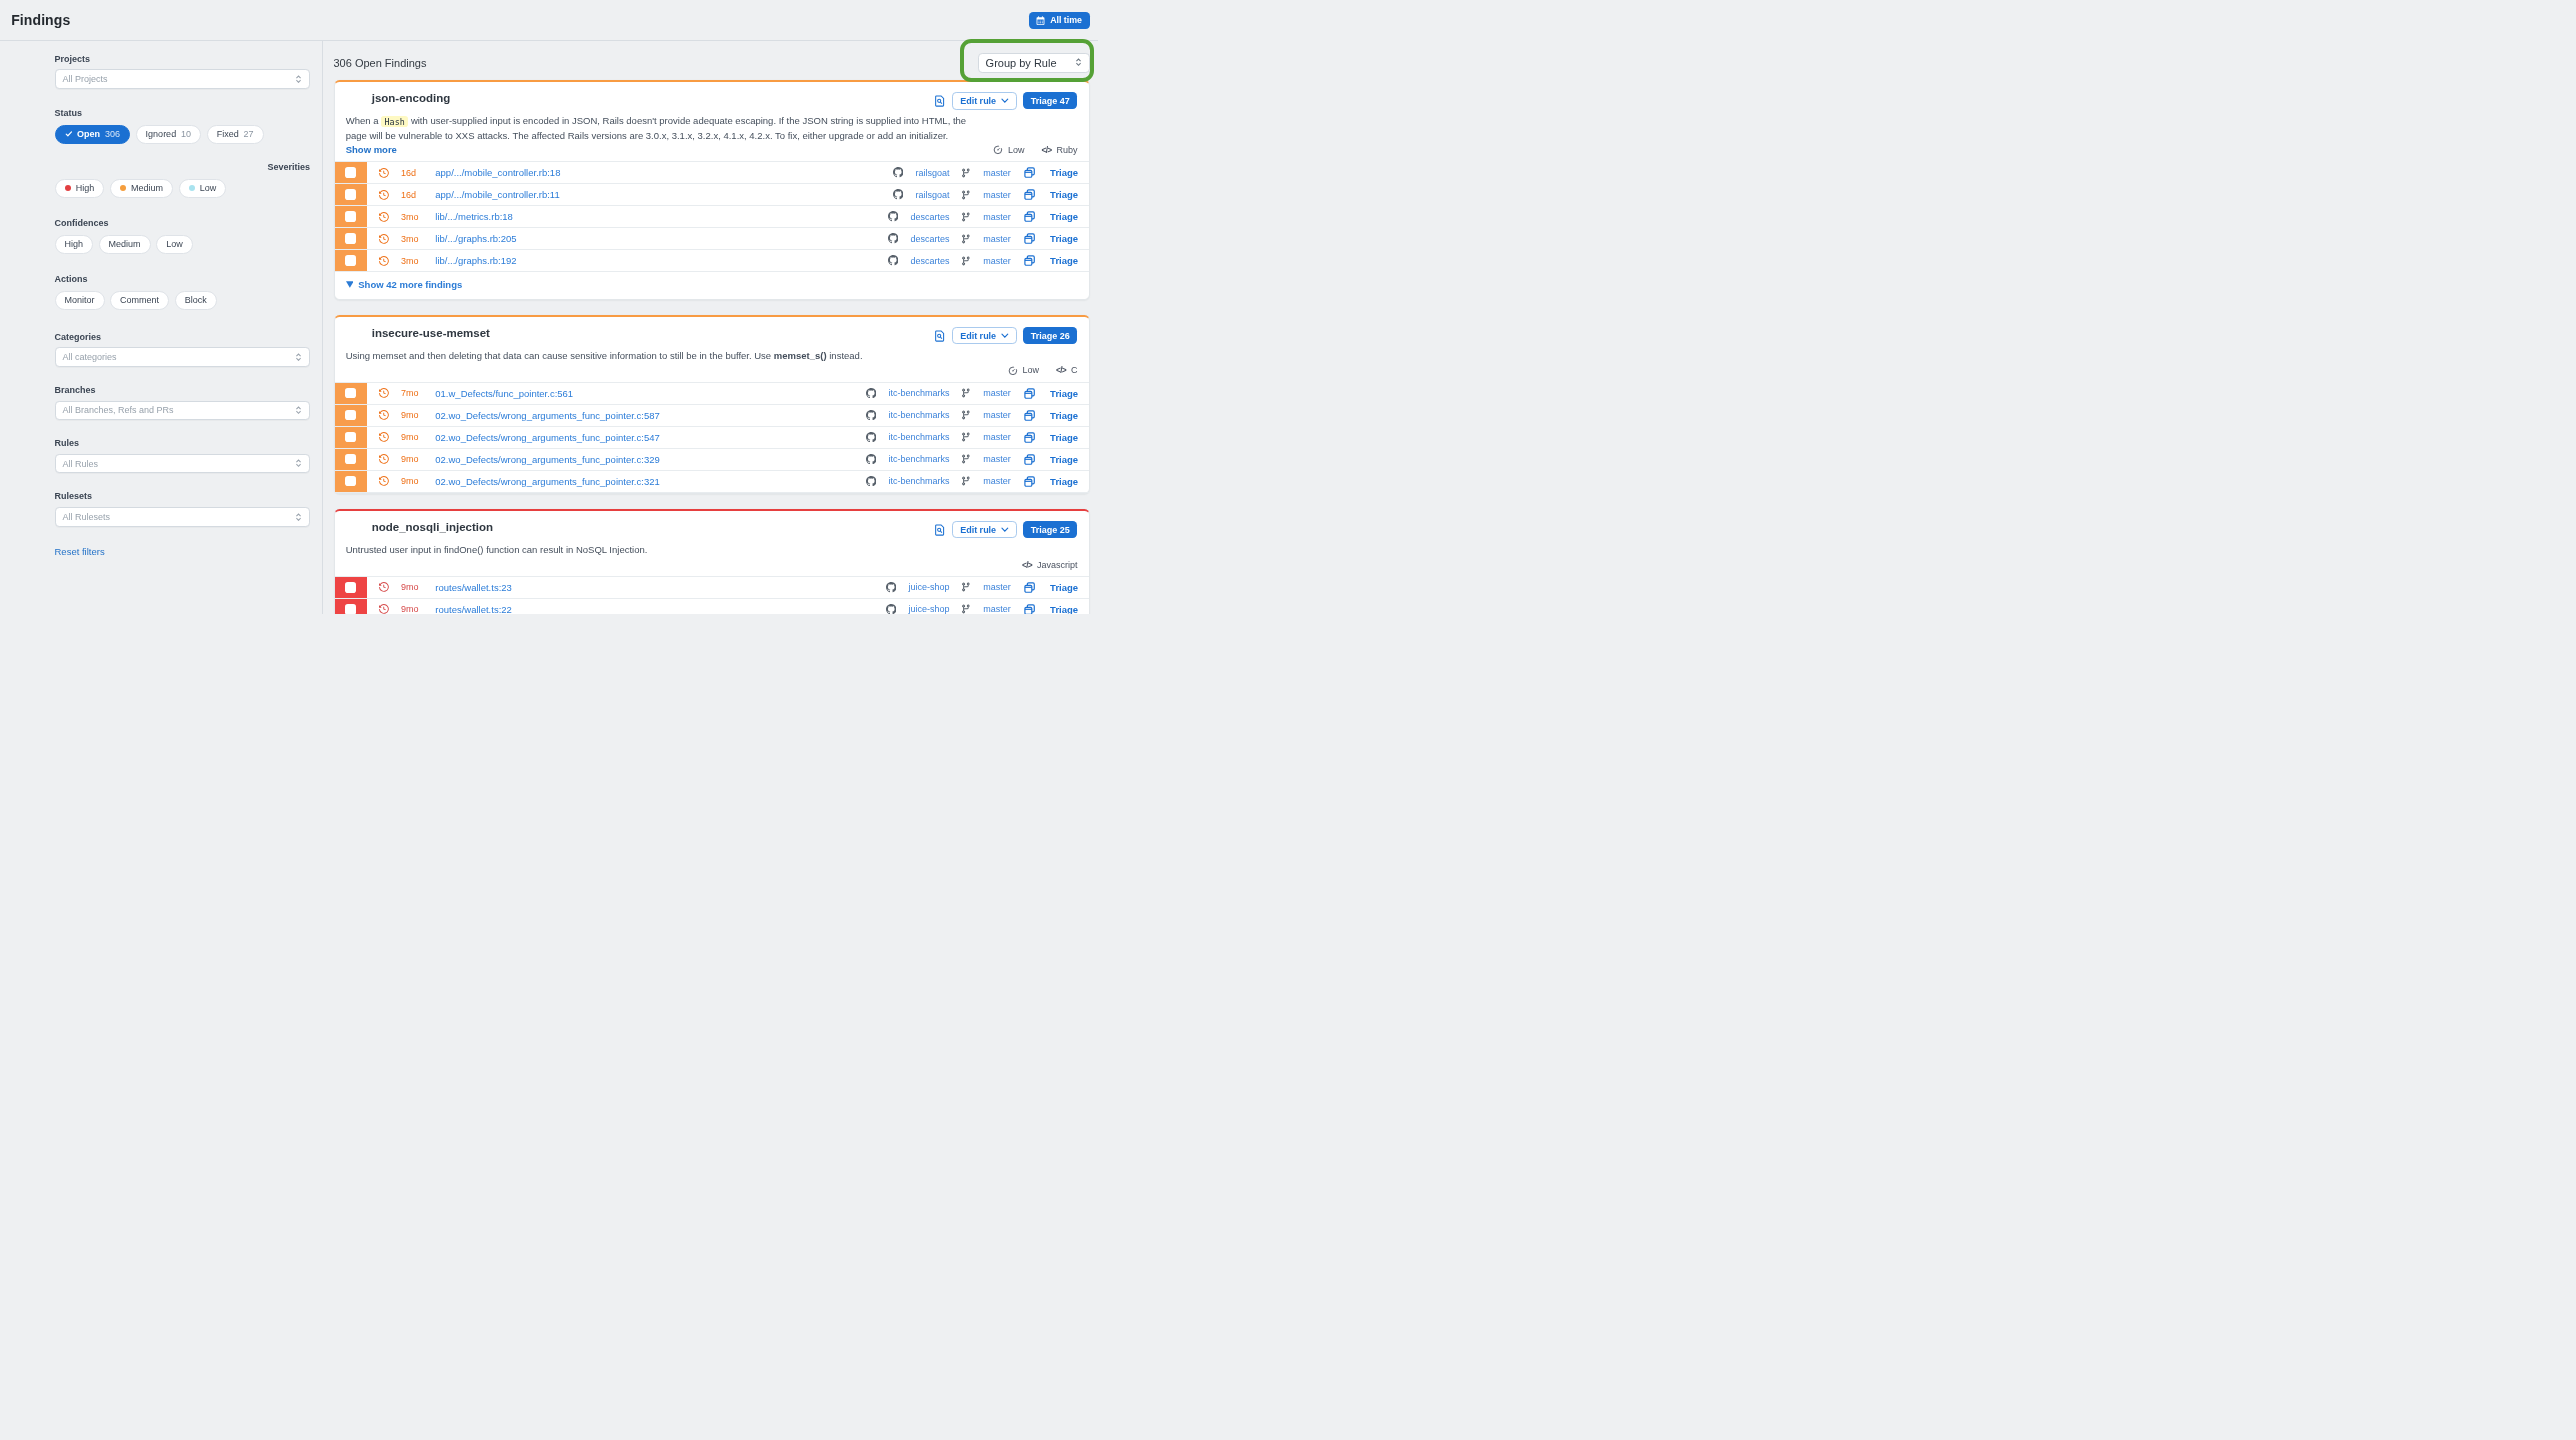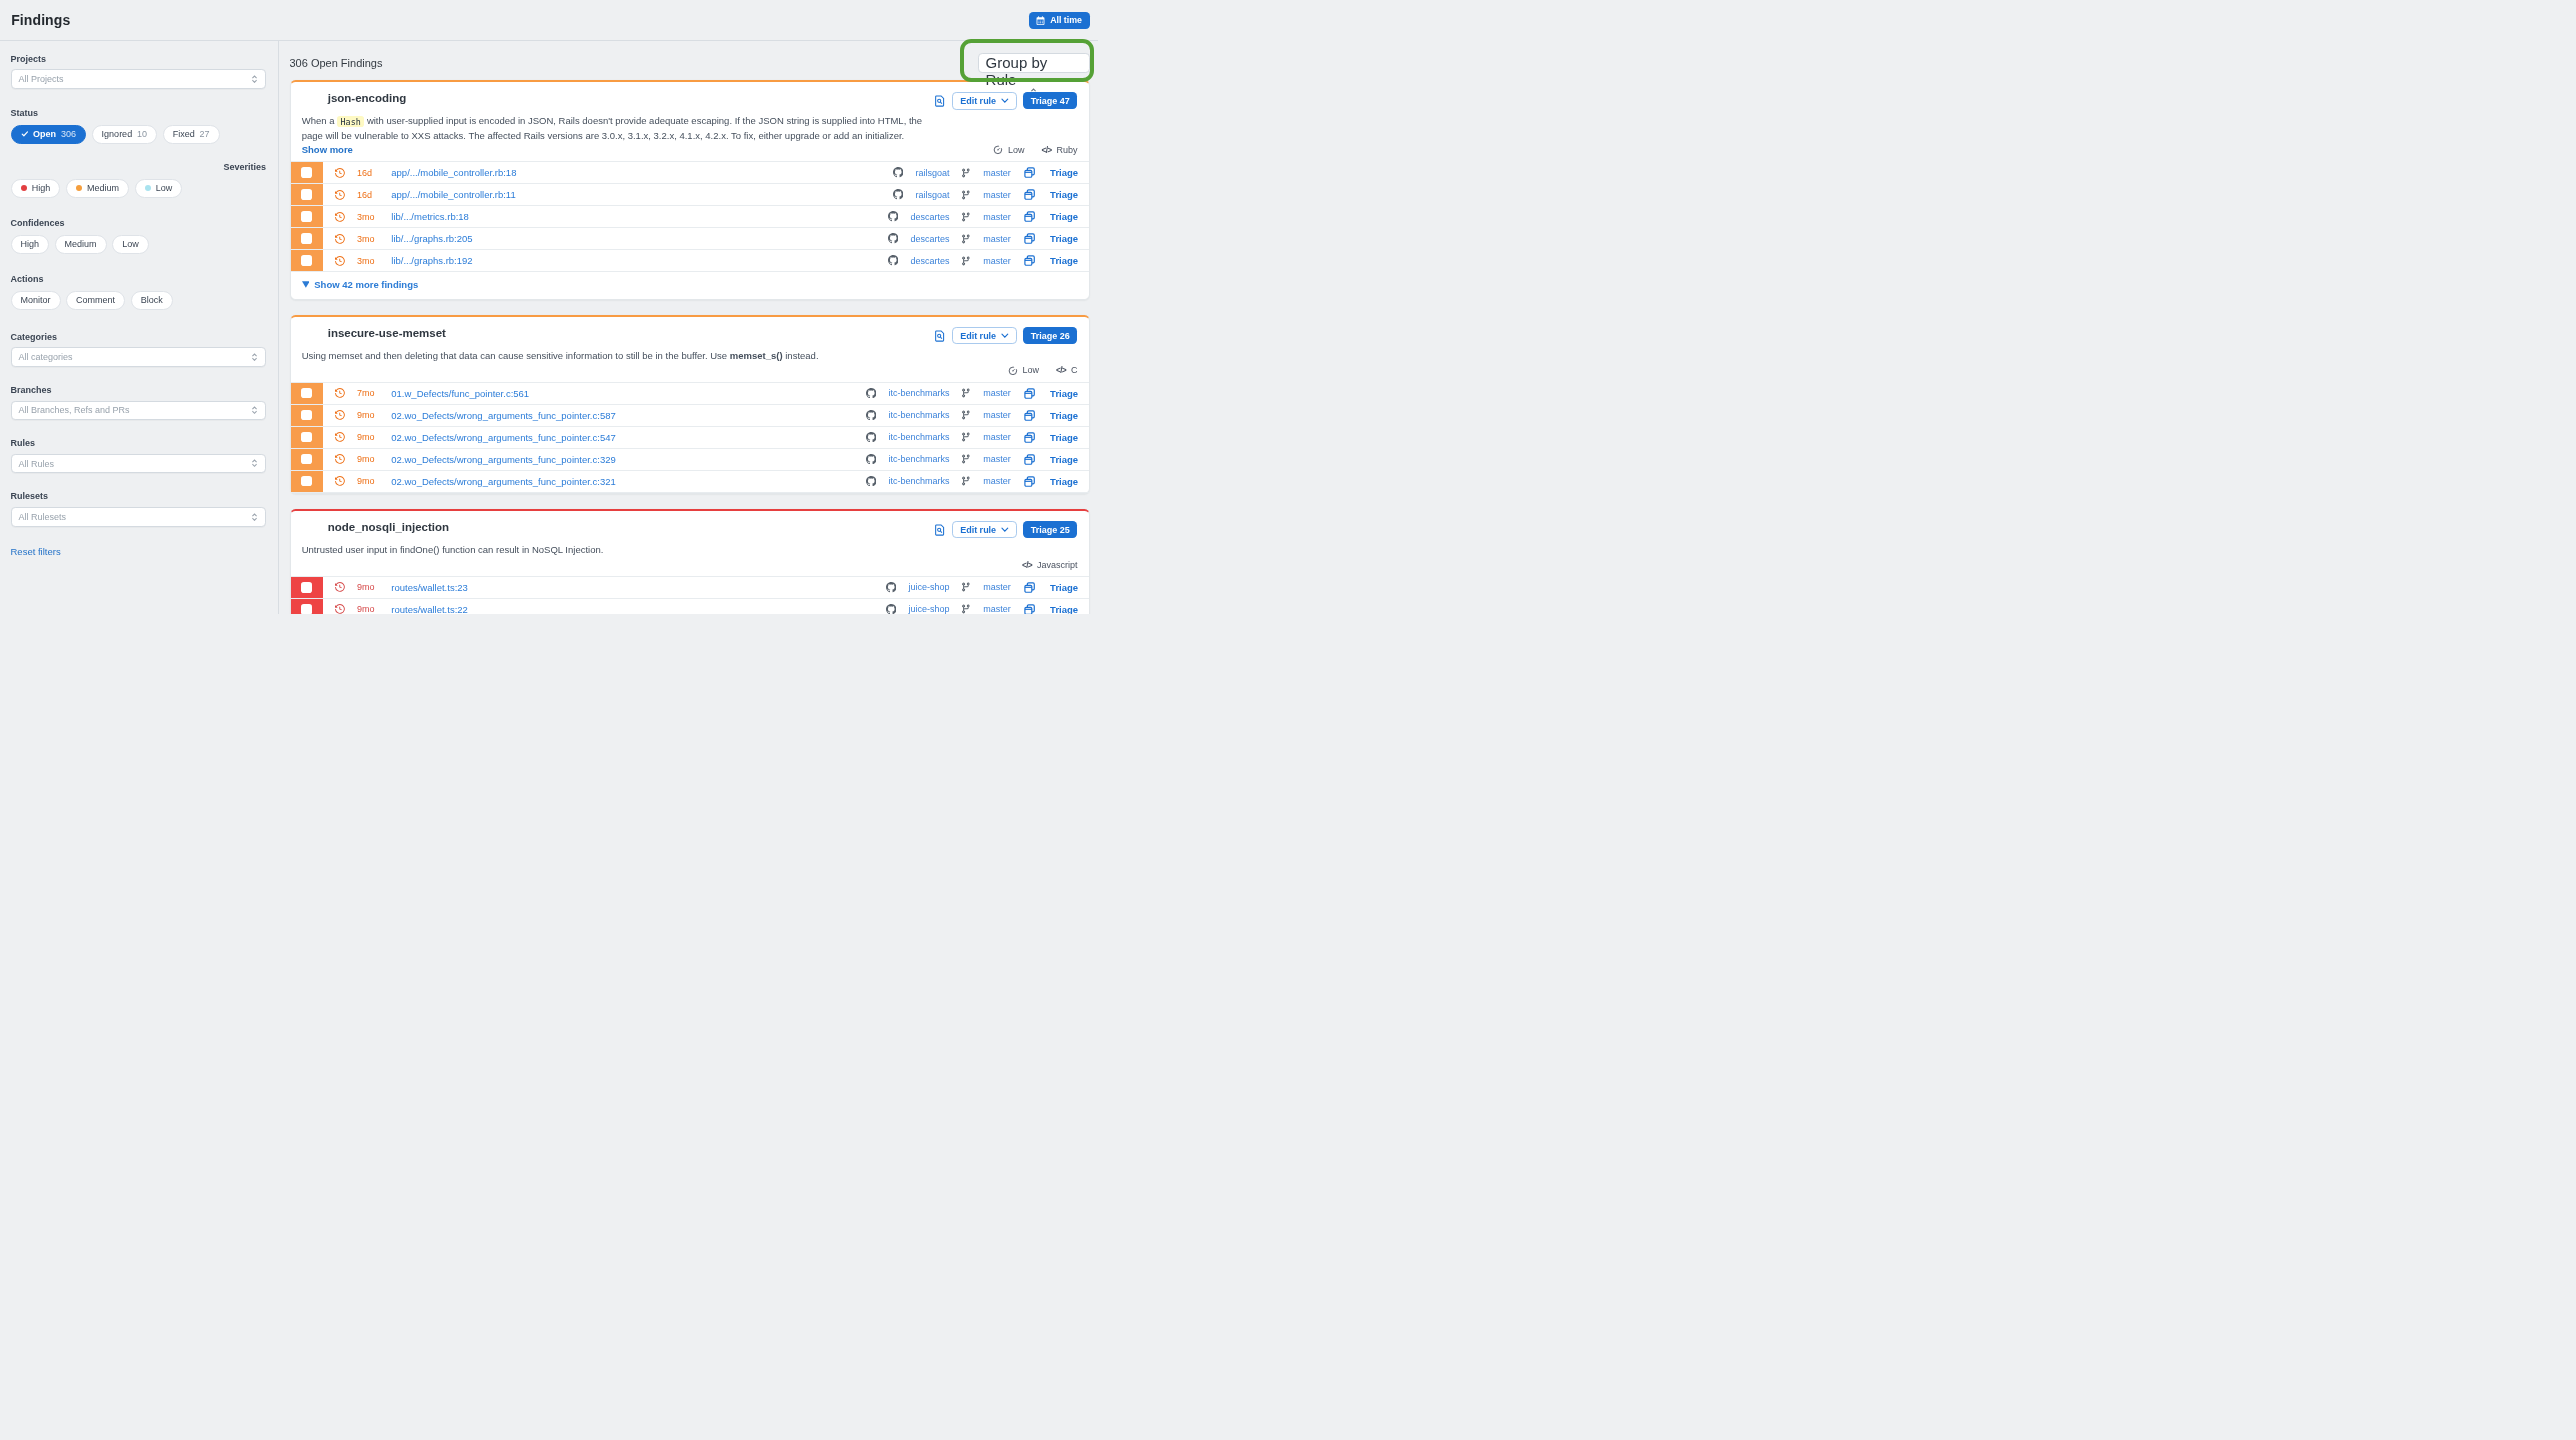--- a/index.html
+++ b/index.html
@@ -23,20 +23,21 @@
     background:#1b70d2; color:#fff; border:none; border-radius:4.2px;
     font-family:inherit; font-size:8.8px; font-weight:700;
     padding:3.5px 7.7px; display:flex; align-items:center; gap:4.9px; cursor:pointer;
   }
 
   
   .content { display:flex; height:573px; }
   .sidebar {
     width:279px; min-width:279px; border-right:0.7px solid #d8dde2;
     padding:12.6px 12px 0 10.5px;
+    margin-left:44px;
   }
   .main { flex:1; padding:0 8.4px 0 10.5px; }
 
   
   .filter-label { font-size:9px; font-weight:700; color:#3b4553; margin-bottom:5.6px; }
   .sb-section { margin-bottom:18px; }
   .select {
     height:19.6px; width:100%; background:#fff; border:0.7px solid #d4dae0; border-radius:4.2px;
     display:flex; align-items:center; justify-content:space-between; padding:0 7px;
     font-size:9px; color:#98a2ac; cursor:pointer; box-shadow:0 0.7px 0.7px rgba(0,0,0,.03);
@@ -52,21 +53,21 @@
   .pill.selected .count { color:rgba(255,255,255,.82); font-weight:400; }
   .dot { width:6.3px; height:6.3px; border-radius:50%; display:inline-block; }
   .link-blue { color:#2472c8; font-size:9.5px; text-decoration:none; cursor:pointer; }
 
   
   .main-header { margin-top:11.2px; height:21px; display:flex; align-items:center; justify-content:space-between; }
   .main-heading { font-size:11px; font-weight:400; color:#333a42; }
   .groupby {
     width:112px; height:20px; background:#fff; border:0.7px solid #d4dae0; border-radius:4.2px;
     display:flex; align-items:center; justify-content:space-between; padding:0 7px;
-    font-size:15px; color:#2f3740; cursor:pointer;flex-direction:column;
+    font-size:11px; color:#2f3740; cursor:pointer;
   }
   .annotation {
     position:absolute; left:960px; top:39px; width:134px; height:43px;
     border:4.9px solid #55a136; border-radius:11.2px; pointer-events:none; z-index:5;
   }
 
   
   .card {
     background:#fff; border:0.7px solid #e3e7ea; border-top:2.8px solid var(--accent,#f89b42);
     border-radius:5.6px; margin-top:7px; margin-bottom:15.4px;

